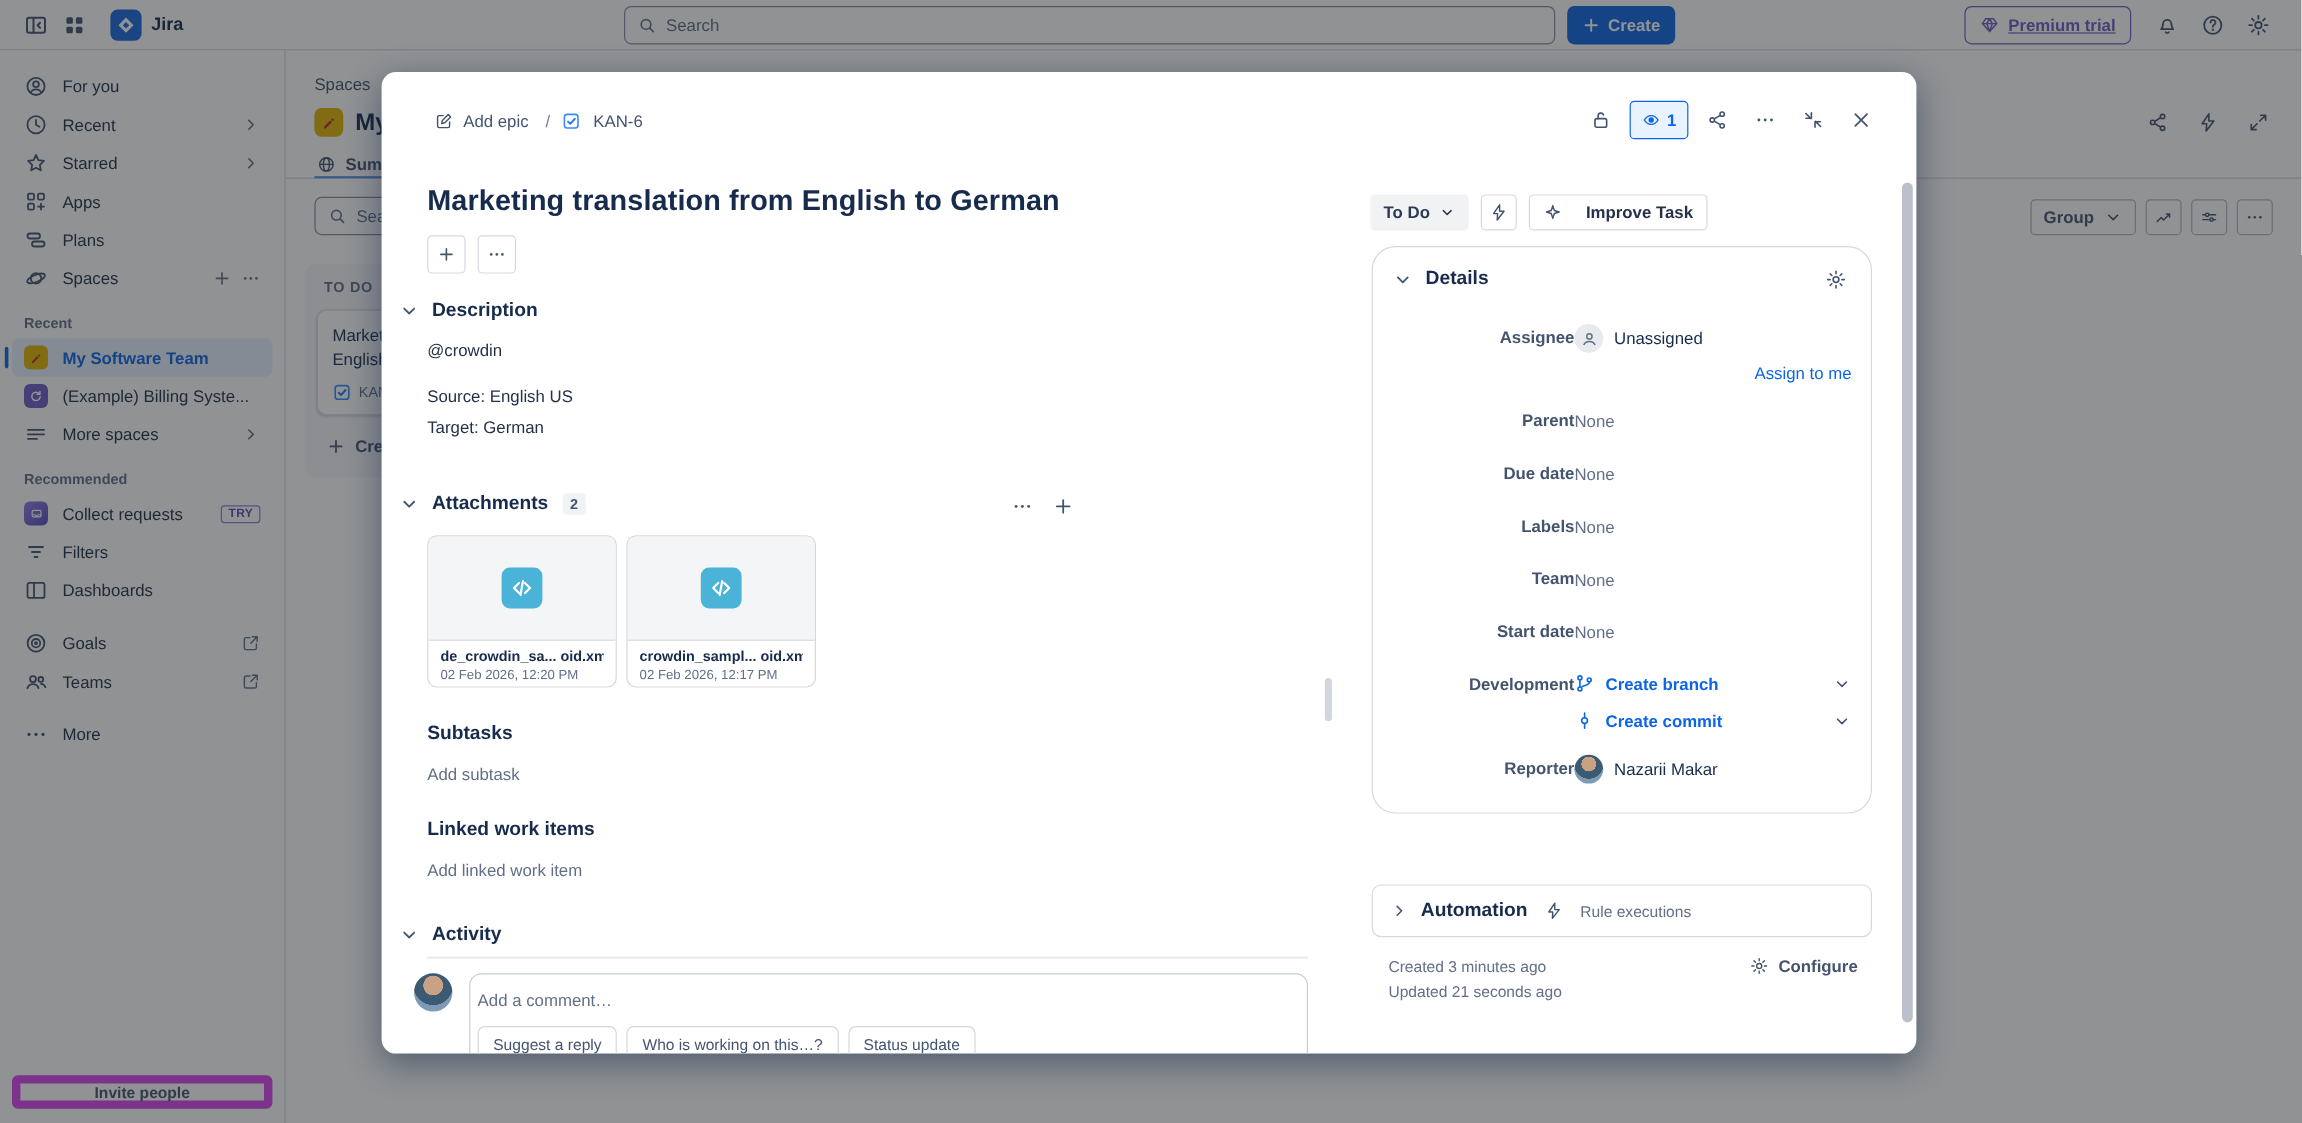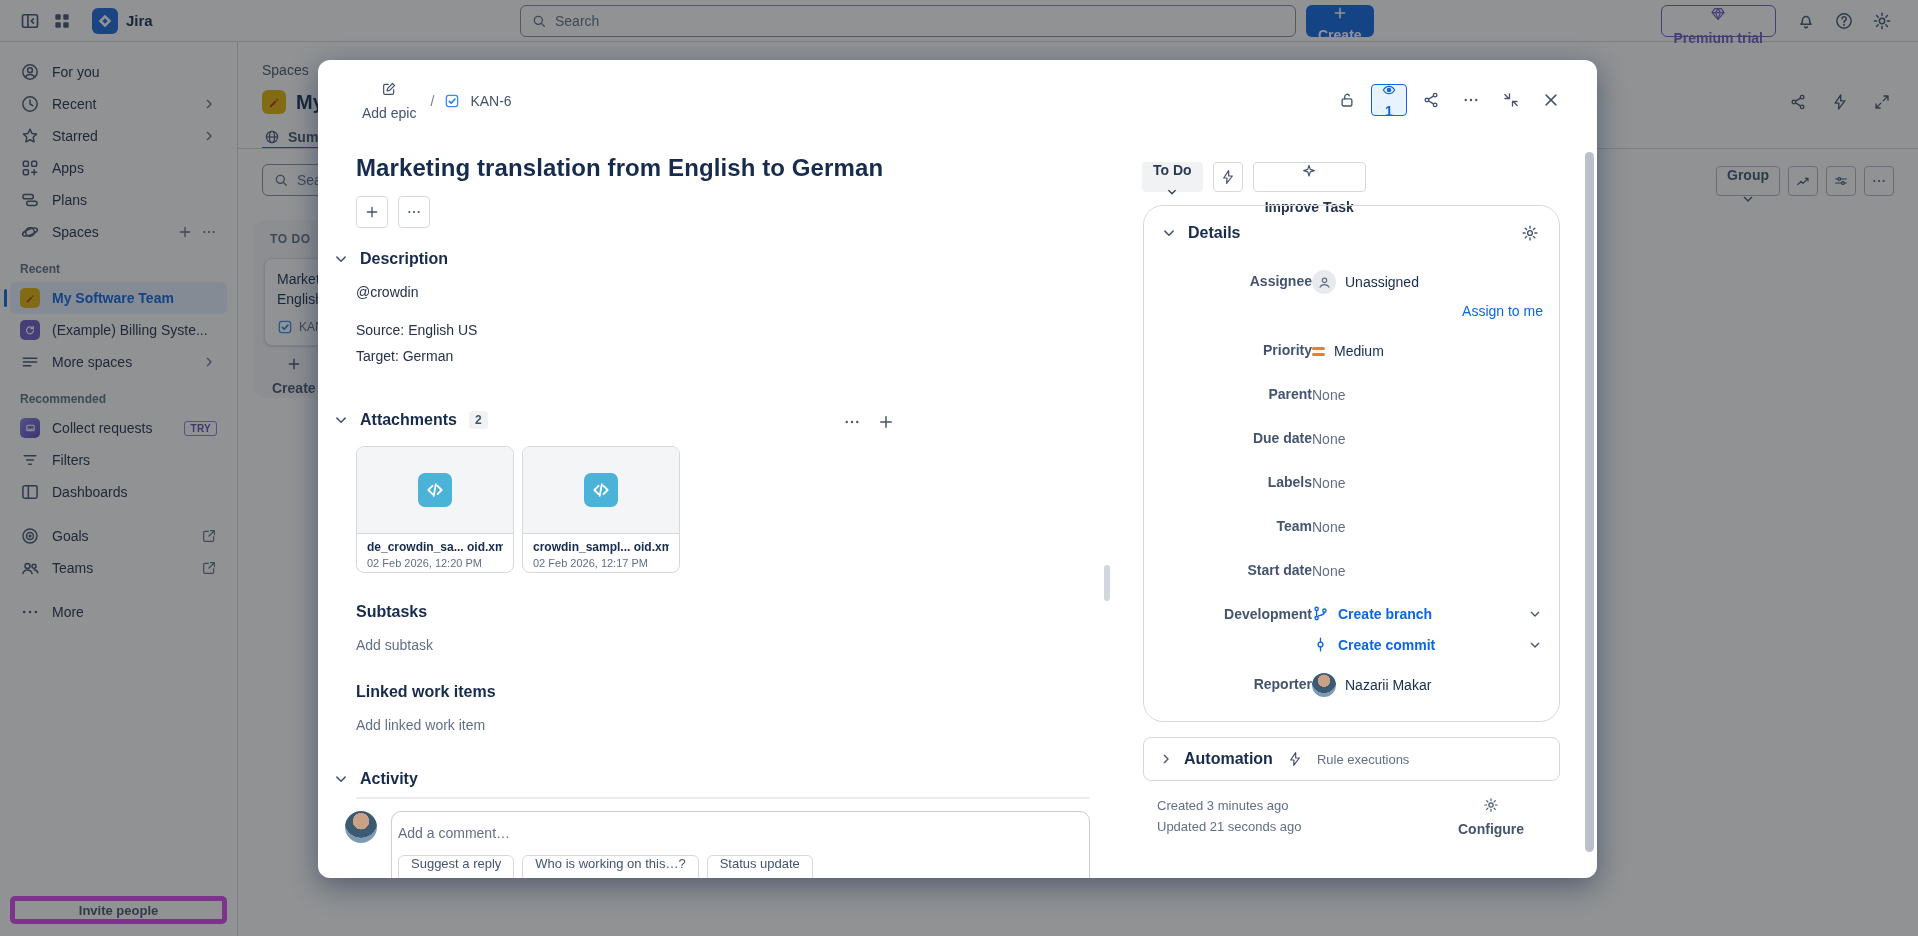--- a/index.html
+++ b/index.html
@@ -1,20 +1,20 @@
 <!DOCTYPE html>
 <html><head>
 <meta charset="utf-8">
 <style>
   * { box-sizing: border-box; margin: 0; padding: 0; }
   html,body { width:1918px; height:936px; overflow:hidden; background:#fff;
     font-family:"Liberation Sans", sans-serif; color:#172B4D; position:relative; }
   .ic { display:inline-flex; flex:none; }
   .ic svg { width:100%; height:100%; display:block; }
-  button { font-family:inherit; background:none; border:none; cursor:pointer; color:inherit;flex-direction:column; }
+  button { font-family:inherit; background:none; border:none; cursor:pointer; color:inherit; }
 
   
   .topbar { position:absolute; left:0; top:0; width:1918px; height:42px; background:#fff;
     border-bottom:1px solid #D5D9DE; display:flex; align-items:center; padding:0 14px; z-index:1; }
   .tb-iconbtn { width:32px; height:32px; border-radius:6px; display:flex; align-items:center;
     justify-content:center; color:#44546F; }
   .tb-iconbtn .ic { width:20px; height:20px; }
   .logo-wrap { display:flex; align-items:center; gap:8px; margin-left:14px; }
   .logo-tile { width:26px; height:26px; border-radius:6px; background:#1868DB; display:flex;
     align-items:center; justify-content:center; }
@@ -26,21 +26,21 @@
   .tb-search .ic { width:16px; height:16px; color:#626F86; }
   .tb-search input { border:none; outline:none; font-size:14px; width:100%;
     font-family:inherit; color:#172B4D; background:transparent; }
   .tb-search input::placeholder { color:#626F86; }
   .create-btn { position:absolute; left:1306px; top:5px; height:32px; padding:0 12px;
     background:#0C66E4; color:#fff; border-radius:6px; font-size:14px; font-weight:600;
     display:flex; align-items:center; gap:6px; }
   .create-btn .ic { width:16px; height:16px; }
   .tb-right { position:absolute; right:10px; top:5px; display:flex; align-items:center; gap:6px; }
   .premium-btn { height:32px; padding:0 12px; border:1px solid #6E5DC6; color:#6E5DC6;
-    border-radius:6px; font-size:14px; font-weight:600; display:flex; align-items:center; gap:8px; margin-right:8px; }
+    border-radius:6px; font-size:14px; font-weight:600; display:flex; align-items:center; gap:8px; margin-right:8px;text-decoration:underline; }
   .premium-btn .ic { width:16px; height:16px; }
   .avatar { width:28px; height:28px; border-radius:50%; border:2px solid #fff;
     background:radial-gradient(circle at 50% 32%, #c9a184 0 30%, #3d5a73 31% 60%, #7d9bb5 61%); }
 
   
   .sidebar { position:absolute; left:0; top:42px; width:238px; height:894px; background:#fff;
     border-right:1px solid #D5D9DE; padding:14px 10px 50px; z-index:1; }
   .side-item { position:relative; display:flex; align-items:center; gap:12px; height:32px;
     padding:0 10px; border-radius:6px; font-size:14px; color:#253149; cursor:pointer; }
   .side-item .ic { width:20px; height:20px; color:#44546F; }
@@ -56,21 +56,21 @@
   .tile-yellow { background:#E2B203; }
   .tile-yellow .ic { width:11px; height:11px; color:#AE2E24; }
   .tile-purple { background:#6E5DC6; }
   .tile-purple .ic { width:12px; height:12px; color:#fff; }
   .tile-collect { background:linear-gradient(135deg,#8F7EE7,#574BC0); }
   .tile-collect .ic { width:11px; height:11px; color:#fff; }
   .try-badge { margin-left:auto; font-size:10px; font-weight:700; color:#5E4DB2;
     border:1px solid #8F7EE7; border-radius:3px; padding:1px 5px; letter-spacing:.3px; }
   .gap-sm { height:12px; }
   .invite-btn { position:absolute; left:10px; right:10px; bottom:12px; height:28px;
-    border:5px solid #d946ef; border-radius:5px; font-size:13px; font-weight:600;
+    border:7px solid #d946ef; border-radius:5px; font-size:13px; font-weight:600;
     color:#44546F; display:flex; align-items:center; justify-content:center; }
 
   
   .board { position:absolute; left:238px; top:42px; width:1680px; height:894px; background:#fff; }
   .crumb { position:absolute; left:24px; top:20px; font-size:14px; color:#44546F; }
   .bd-titlerow { position:absolute; left:24px; top:48px; display:flex; align-items:center; gap:10px; }
   .bd-titlerow .tile { width:24px; height:24px; border-radius:6px; }
   .bd-title { font-size:20px; font-weight:700; color:#172B4D; }
   .bd-title-icons { position:absolute; right:22px; top:46px; display:flex; gap:14px; }
   .bd-title-icons .tb-iconbtn { width:28px; height:28px; }
@@ -903,30 +903,20 @@
                   <path d="M4.5 20c1.2-3.2 4-4.8 7.5-4.8s6.3 1.6 7.5 4.8"></path>
                 </svg>
               </span>
             </span>
           <span>Unassigned</span>
         </div>
         <span class="assign-link">Assign to me</span>
       </div>
     </div>
 
-    <div class="drow">
-      <div class="dlabel">Priority</div>
-      <div class="dval">
-        <span class="prio-ic">
-            <i></i>
-            <i></i>
-          </span>
-        <span>Medium</span>
-      </div>
-    </div>
 
     <div class="drow">
       <div class="dlabel">Parent</div>
       <div class="dval muted">None</div>
     </div>
 
     <div class="drow">
       <div class="dlabel">Due date</div>
       <div class="dval muted">None</div>
     </div>

